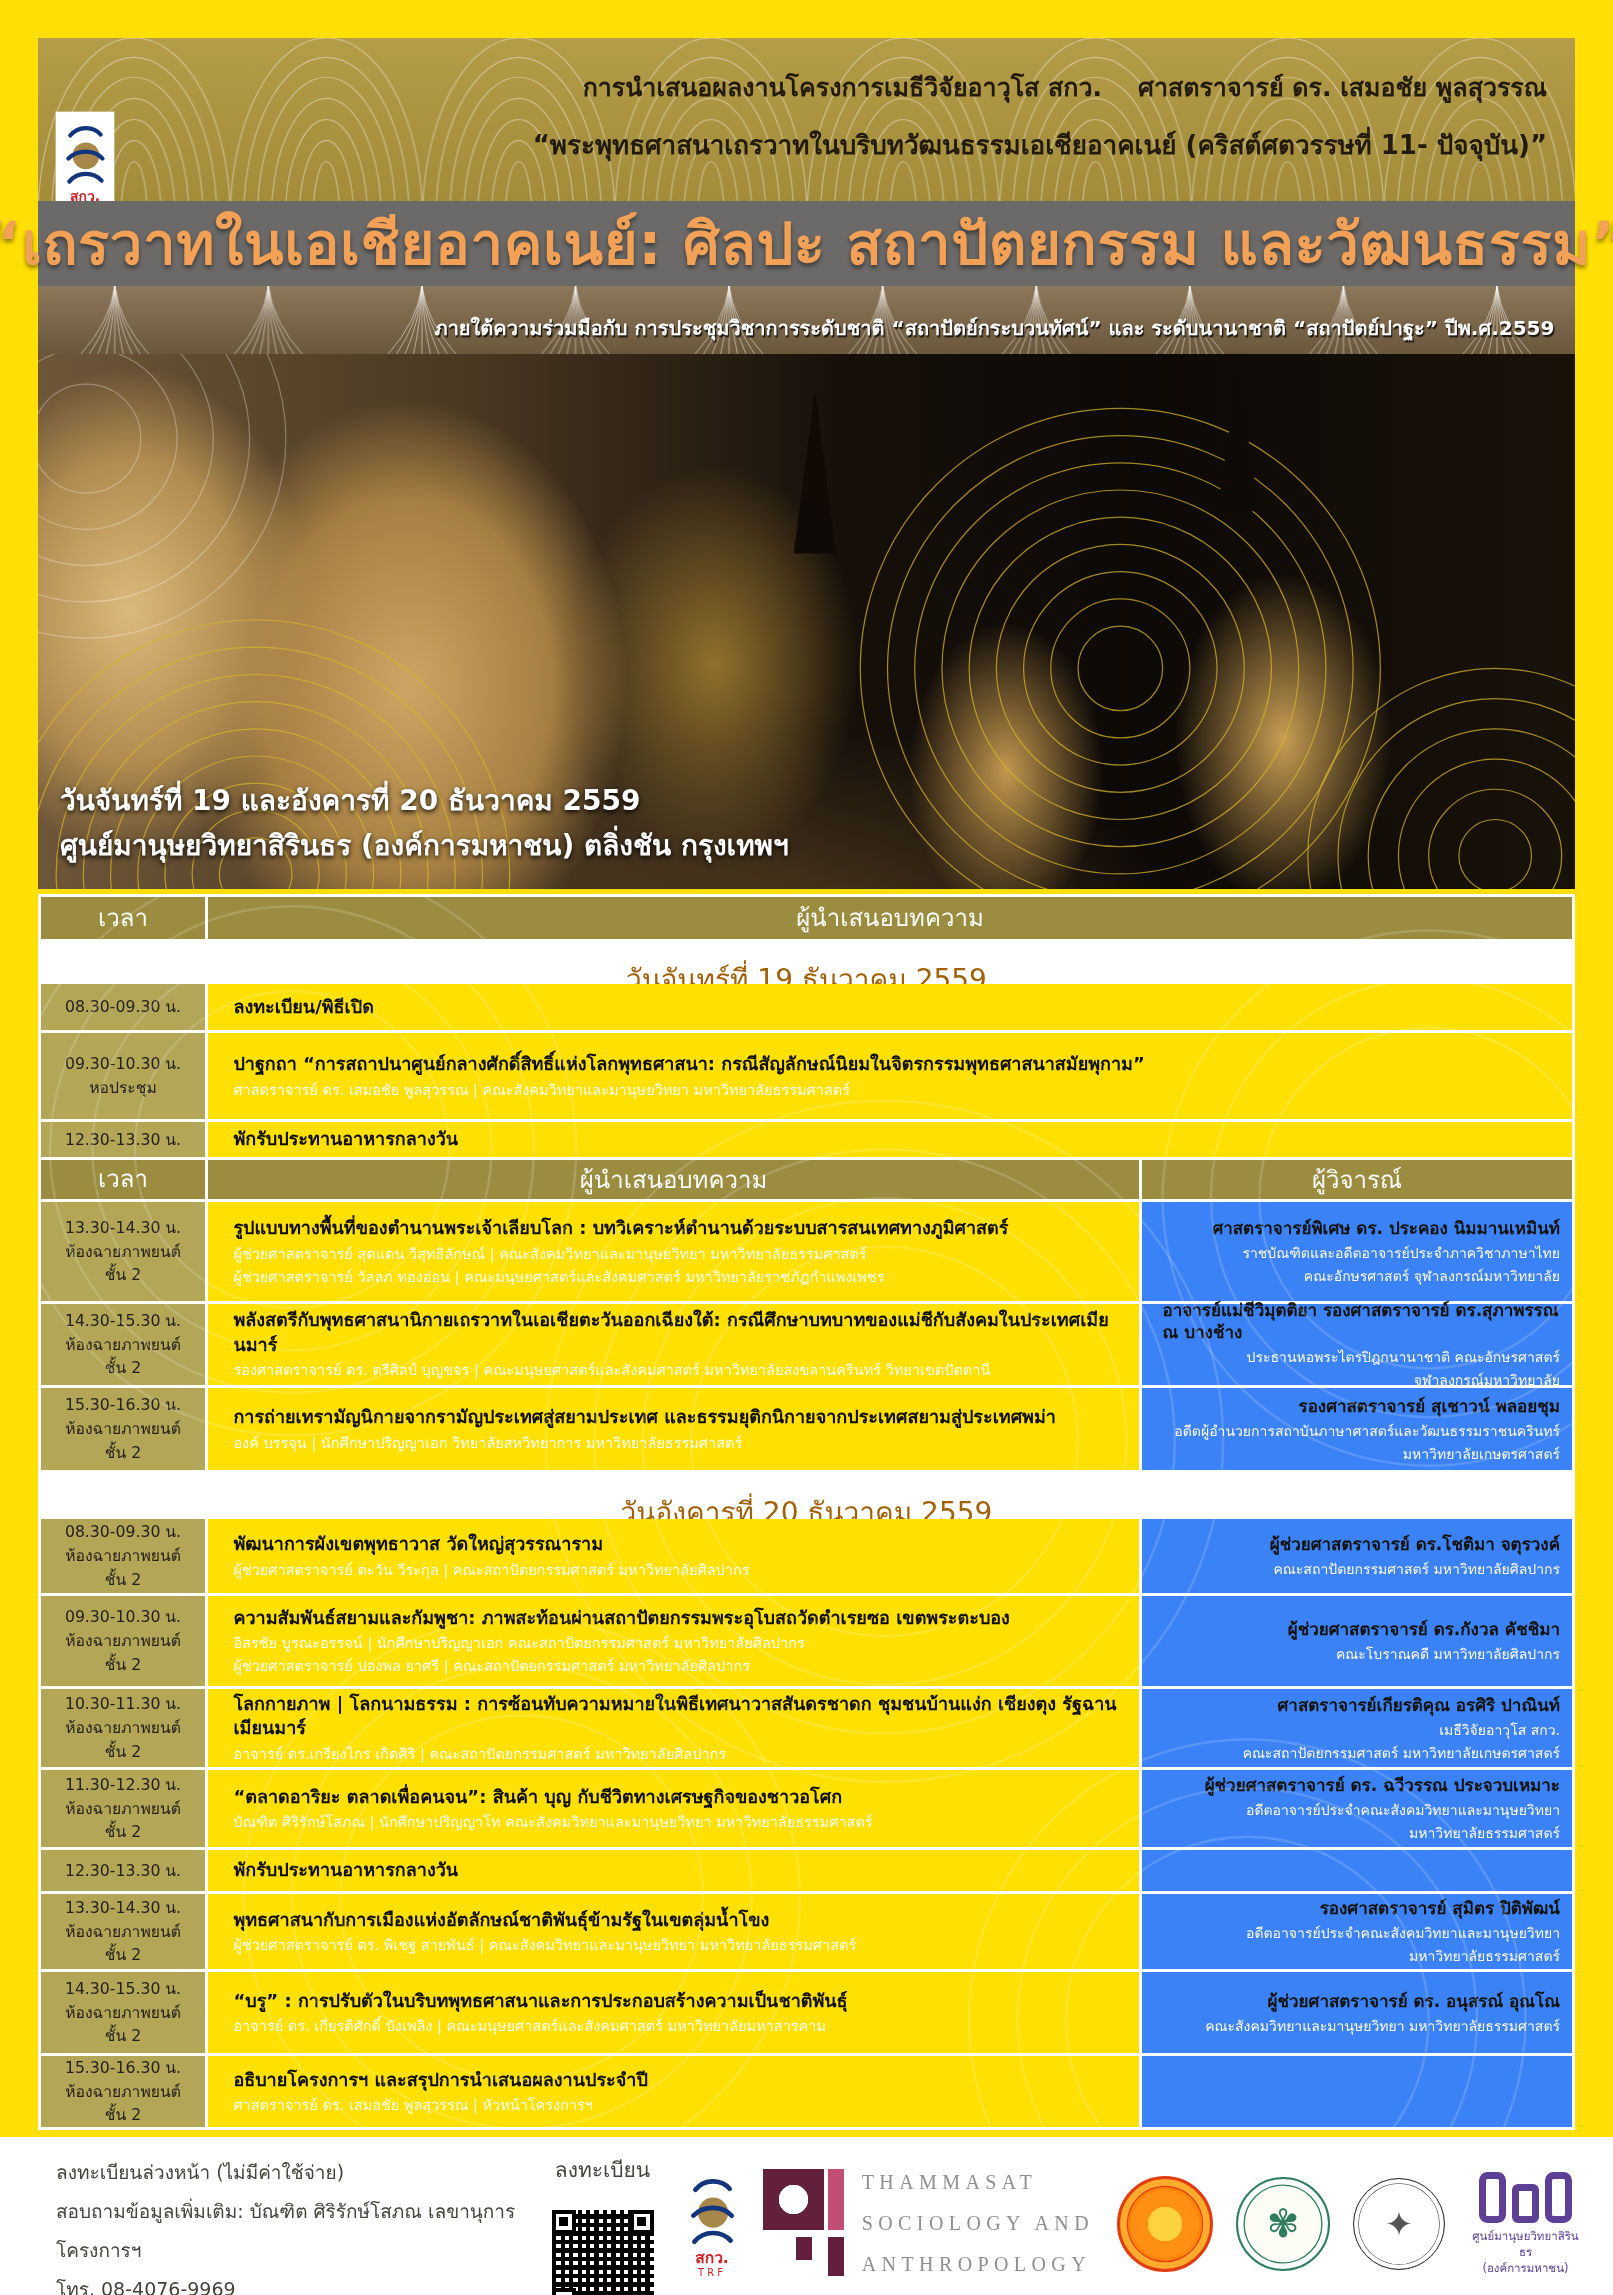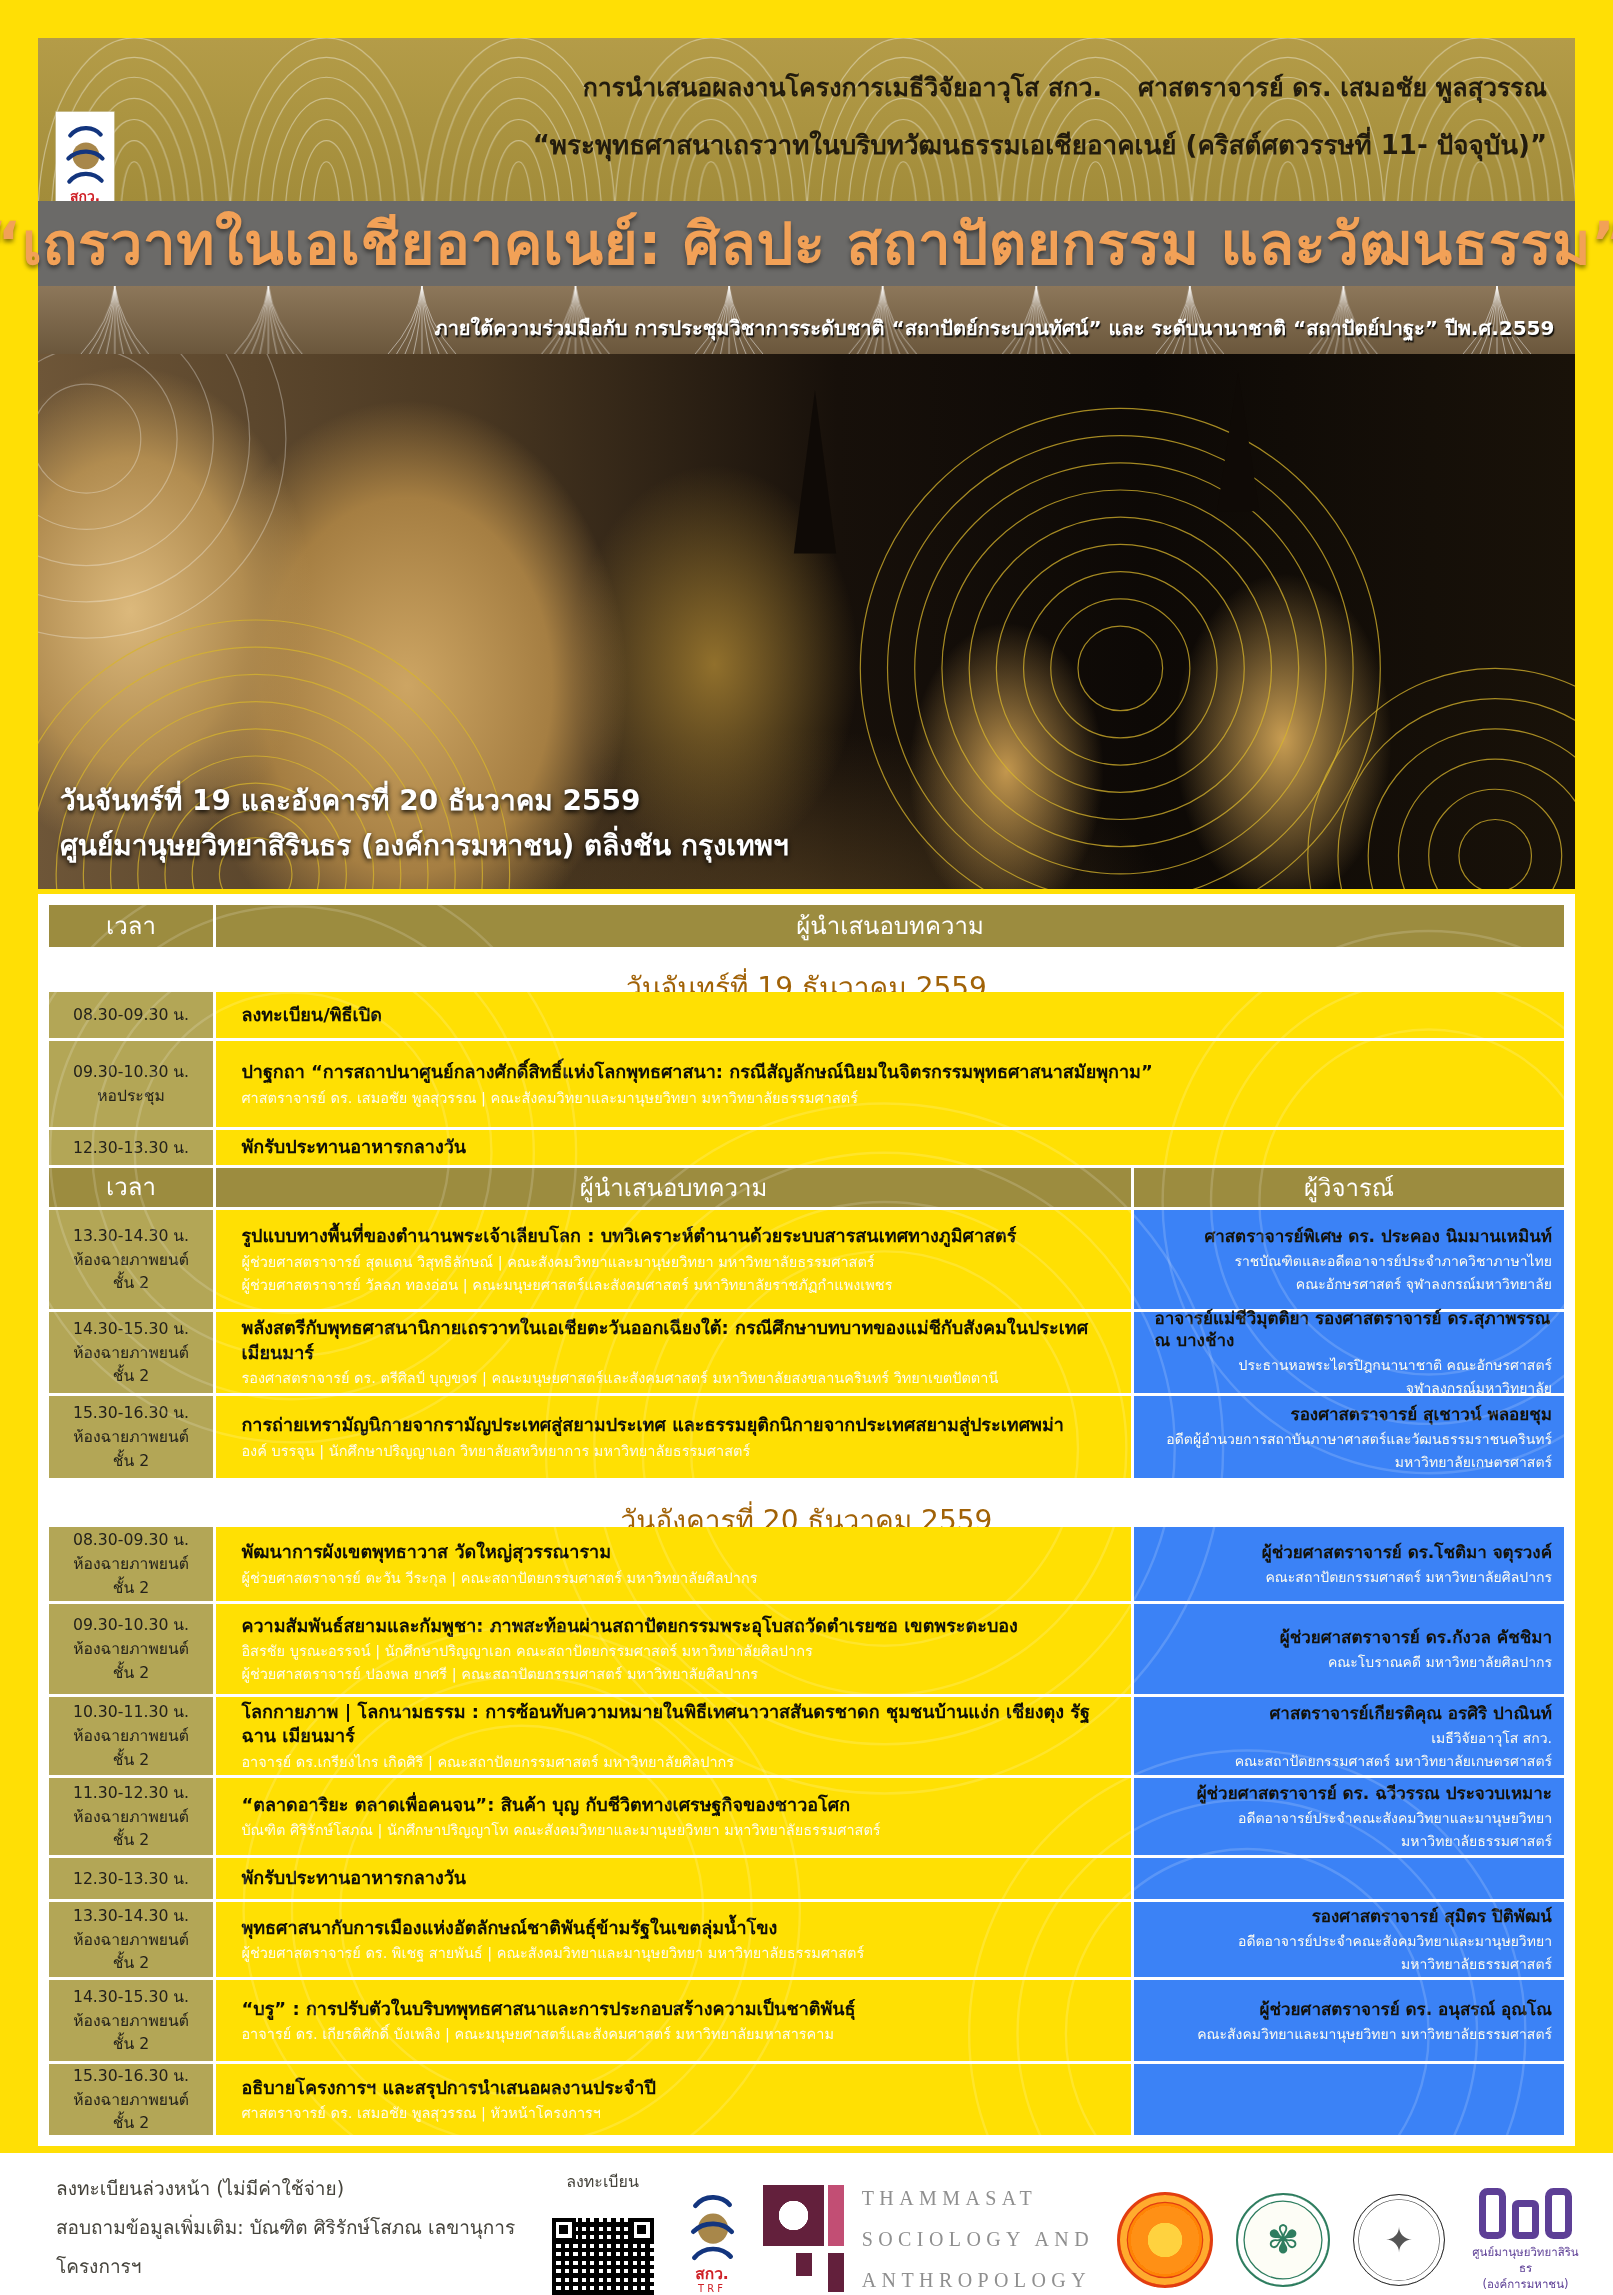--- a/index.html
+++ b/index.html
@@ -35,21 +35,21 @@
       radial-gradient(ellipse 206px 284px at 44% 58%, #91702c 0%, rgba(0,0,0,0) 70%),
       radial-gradient(ellipse 139px 212px at 63% 78%, #c3974e 0%, rgba(0,0,0,0) 70%),
       radial-gradient(ellipse 151px 230px at 81% 72%, #c89d52 0%, rgba(0,0,0,0) 72%),
       radial-gradient(ellipse 545px 303px at 50% 110%, rgba(120,90,45,.55), rgba(0,0,0,0) 70%),
       linear-gradient(90deg,#6e5638 0%,#4a3822 28%,#17100a 52%,#0d0906 72%,#191209 100%);}
   .hero svg.rings{position:absolute;inset:0;width:100%;height:100%;}
   .hero-date{position:absolute;left:22px;bottom:20.6px;color:#ffffff;font-weight:700;
              font-size:28px;line-height:1.6;text-shadow:0 1.8px 4.8px rgba(0,0,0,.95);z-index:4;}
 
   
-  .table{position:relative;background:#ffffff;padding:11px;display:flex;flex-direction:column;gap:3px;margin-top:4.8px;}
+  .table{position:relative;background:#ffffff;padding:3px;display:flex;flex-direction:column;gap:3px;margin-top:4.8px;}
   .table svg.tbl-arcs{position:absolute;inset:0;width:100%;height:100%;pointer-events:none;z-index:5;}
   .trow{display:flex;gap:3px;}
   .tcell{box-sizing:border-box;}
   .time-col{width:164px;background:#b3a656;display:flex;flex-direction:column;align-items:center;
             justify-content:center;text-align:center;color:#23211a;font-size:15.7px;line-height:1.5;flex:none;}
   .main-col{flex:1;background:#ffe003;display:flex;flex-direction:column;justify-content:center;
             padding:4.8px 14.5px 4.8px 25.4px;}
   .rev-col{width:430px;background:#3b82f6;display:flex;flex-direction:column;justify-content:center;
            padding:4.8px 12px 4.8px 20.6px;flex:none;align-items:flex-end;}
   .th{background:#9c8c3f !important;color:#ffffff;font-size:24px;display:flex;align-items:center;
@@ -59,21 +59,21 @@
   .ttl{font-weight:700;font-size:18px;color:#0f0e06;line-height:1.35;}
   .auth{font-size:14.5px;color:#fffdf0;margin-top:4.2px;line-height:1.3;}
   .rname{font-weight:700;font-size:17px;color:#131108;line-height:1.3;}
   .rline{font-size:14px;color:#fffdf0;margin-top:4.8px;line-height:1.3;}
 
   
   .footer{height:165px;background:#ffffff;display:flex;align-items:flex-start;
           padding:15.7px 30px 0 56px;box-sizing:border-box;gap:0;}
   .contact{width:466px;font-size:19px;color:#45433b;line-height:2.05;}
   .qr-block{margin-left:17px;width:127px;text-align:center;flex:none;}
-  .qr-label{font-size:16px;color:#45433b;margin-bottom:24px;}
+  .qr-label{font-size:21px;color:#45433b;margin-bottom:24px;}
   .qr{position:relative;width:102px;height:102px;margin:0 auto;background:
       repeating-linear-gradient(90deg,#000 0 4.2px,transparent 4.2px 8.5px),
       repeating-linear-gradient(0deg,#000 0 4.2px,#fff 4.2px 8.5px);}
   .qr .f{position:absolute;width:24px;height:24px;border:4.2px solid #000;background:#fff;box-sizing:border-box;}
   .qr .f::after{content:"";position:absolute;left:3.6px;top:3.6px;width:8.5px;height:8.5px;background:#000;}
   .qr .f.tl{left:0;top:0}.qr .f.tr{right:0;top:0}.qr .f.bl{left:0;bottom:0}
   .logos{flex:1;display:flex;align-items:center;justify-content:flex-end;gap:23px;padding-top:9.7px;}
   .trf-mini{width:56px;height:109px;flex:none;}
   .dept{display:flex;align-items:center;gap:15.7px;flex:none;}
   .dept-glyph{position:relative;width:83px;height:119px;flex:none;}

